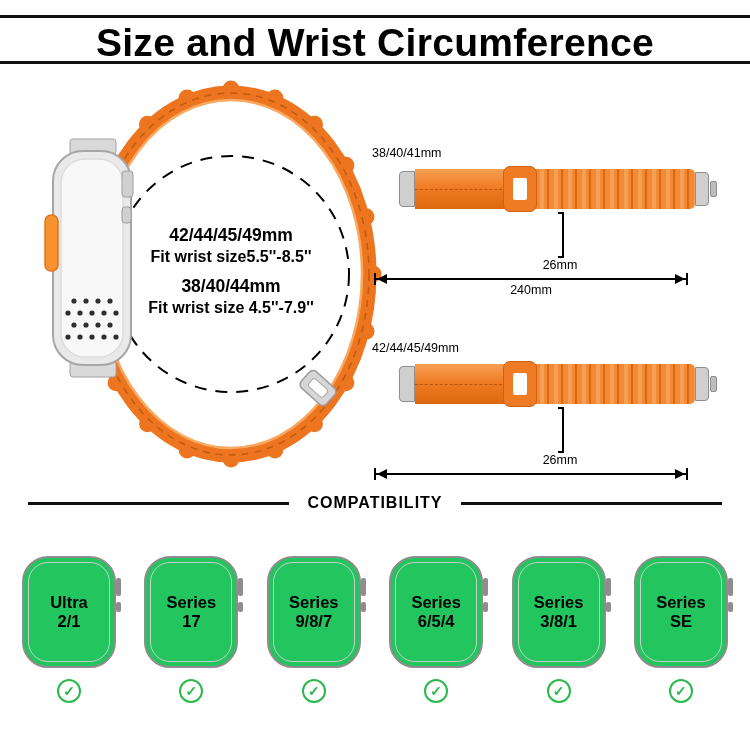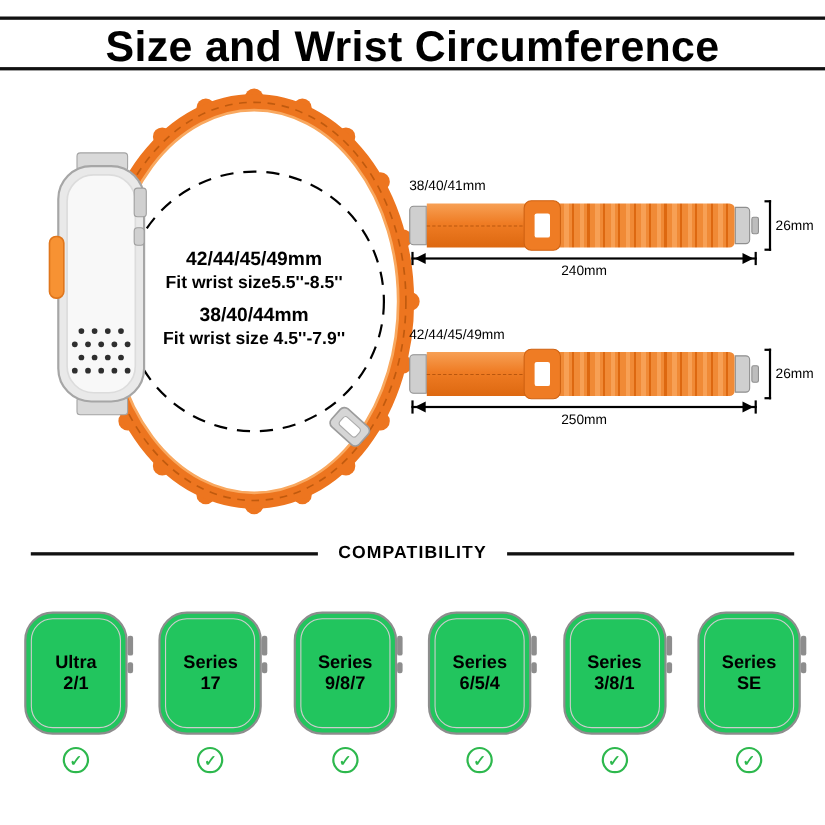--- a/index.html
+++ b/index.html
@@ -12,23 +12,23 @@
   #rule-top{top:15px;}
   #rule-mid{top:61px;}
   .page-title{
     position:absolute;top:21px;left:0;width:100%;text-align:center;
     font-size:39px;font-weight:bold;letter-spacing:.3px;
   }
   
   .illustration{position:absolute;left:18px;top:75px;width:368px;height:402px;}
   
   .bands{position:absolute;left:372px;top:146px;width:372px;}
-  .band-block{margin-bottom:44px;margin-top:16px;}
+  .band-block{margin-bottom:44px;}
   .band-label{font-size:12.5px;margin-bottom:6px;}
-  .band-row{display:flex;align-items:center;}
+  .band-row{display:flex;align-items:center;flex-direction:column;}
   .band-graphic{position:relative;width:318px;height:46px;display:flex;align-items:center;}
   .adapter{width:16px;height:36px;background:#cfcfcf;border:1px solid #8f8f8f;box-sizing:border-box;}
   .adapter.left{border-radius:4px 0 0 4px;}
   .adapter.right{width:14px;height:34px;border-radius:0 4px 4px 0;}
   .pin{width:5px;height:14px;background:#bdbdbd;border:1px solid #8f8f8f;border-radius:2px;margin-left:1px;}
   .strap-smooth{
     width:92px;height:40px;position:relative;
     background:linear-gradient(180deg,#f7a055 0%,#ef7c24 45%,#dd6810 100%);
   }
   .strap-smooth::after{
@@ -216,21 +216,20 @@
         <div class="pin"></div>
       </div>
       <div class="width-bracket"></div>
       <div class="width-label">26mm</div>
     </div>
     <div class="length-measure">
       <div class="measure-line">
         <span class="ah ah-l"></span>
         <span class="ah ah-r"></span>
       </div>
-      <div class="length-label">250mm</div>
     </div>
   </div>
 
 </div>
 
 <div class="compat-header">
   <div class="hline"></div>
   <div class="compat-title">COMPATIBILITY</div>
   <div class="hline"></div>
 </div>

